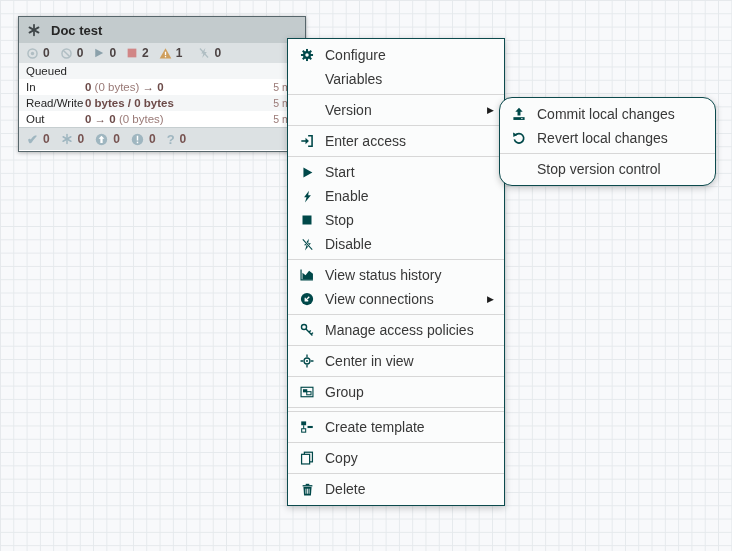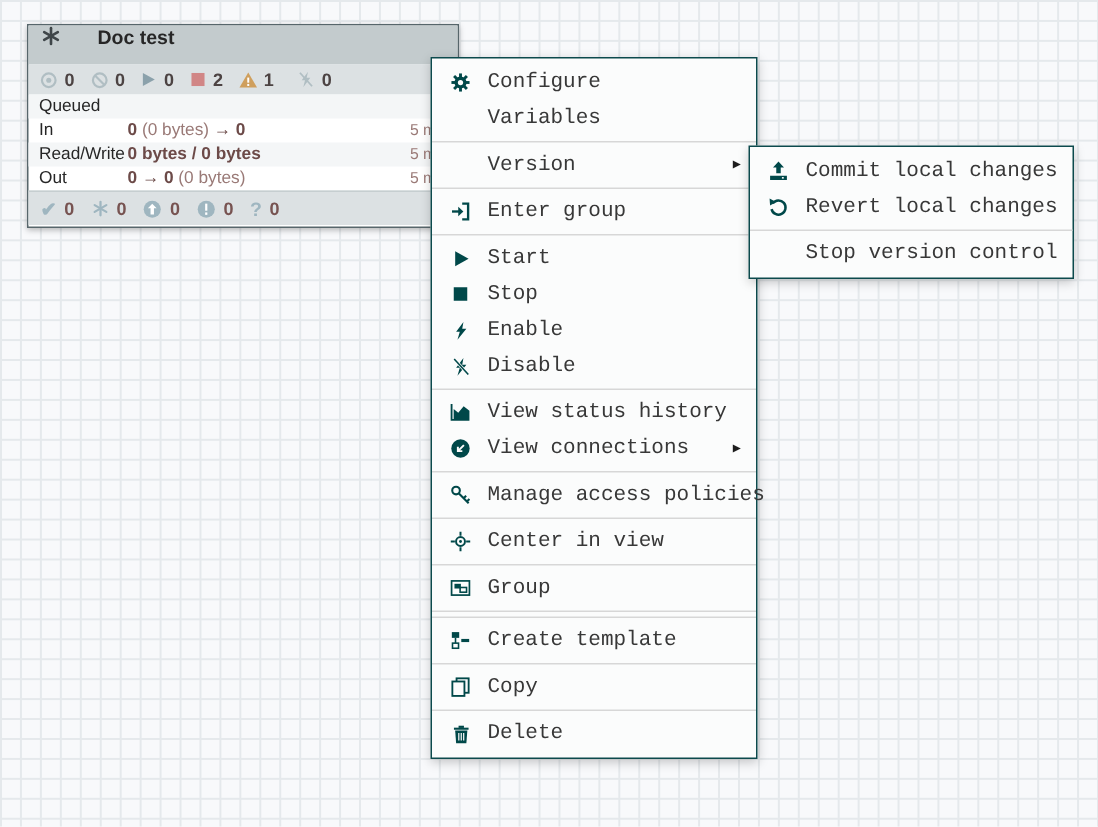--- a/index.html
+++ b/index.html
@@ -13,21 +13,21 @@
       linear-gradient(90deg, #e5e9ec 1px, transparent 1px);
     background-size:13.3px 13.3px;
   }
 
   
   .pg {
     position:absolute; left:18px; top:16px; width:288px; height:136px;
     background:#fff; border:1px solid #57666b;
     box-shadow:0 1px 4px rgba(0,0,0,.28); z-index:1;
   }
-  .pg-header { height:26px; background:#c3cbcd; display:flex; gap:24px; padding:0 8px; }
+  .pg-header { height:26px; background:#c3cbcd; display:flex; align-items:center; gap:10px; padding:0 8px; }
   .pg-title  { font-size:13px; font-weight:bold; color:#262626; }
   .pg-status { height:20px; background:#dce1e3; display:flex; align-items:center; padding:0 7px; }
   .status-pair { display:flex; align-items:center; gap:4px; margin-right:10px; }
   .status-count { font-size:12px; font-weight:bold; color:#4c4343; }
   .pg-stats { font-size:11.5px; }
   .stat-row { height:16px; display:flex; align-items:center; }
   .stat-row:nth-child(odd) { background:#f4f6f7; }
   .stat-label  { width:66px; padding-left:7px; color:#262626; }
   .stat-value  { flex:1; white-space:nowrap; }
   .stat-value .strong { font-weight:bold; color:#6c4a48; }
@@ -39,23 +39,23 @@
   .vb-count { font-size:12px; font-weight:bold; color:#775351; }
   .vb-check { color:#9fb6c0; font-size:13px; font-weight:bold; }
   .vb-q     { color:#9fb6c0; font-size:13px; font-weight:bold; }
 
   
   .menu {
     position:absolute; background:#fbfcfc; border:1px solid #0c4a4d;
     box-shadow:0 2px 7px rgba(0,0,0,.22); padding:4px 0;
   }
   .menu-main { left:287px; top:38px;  width:218px; z-index:2; }
-  .menu-sub  { left:499px; top:97px;  width:217px; z-index:3; }
+  .menu-sub  { left:499px; top:97px;  width:217px; z-index:3;border-radius:13px; }
   .menu-item { height:24px; display:flex; align-items:center; padding:0 10px;
-               font-size:14px; color:#383838; cursor:default;font-family:Liberation Mono, monospace; }
+               font-size:14px; color:#383838; cursor:default; }
   .mi-icon  { width:18px; margin-right:9px; flex:none; display:flex; align-items:center; justify-content:center; }
   .mi-label { flex:1; white-space:nowrap; }
   .mi-arrow { flex:none; width:10px; font-size:9px; color:#1d1d1d; text-align:right; }
   .menu-divider { height:1px; background:#d7d7d7; margin:3px 0; }
 
   .icon-svg { display:block; }
 </style>
 </head>
 <body>
 
@@ -230,50 +230,50 @@
   <div class="menu-divider"></div>
 
   <div class="menu-item">
     <span class="mi-icon">
       <svg class="icon-svg" width="14" height="14" viewBox="0 0 16 16">
         <path d="M9.3 2h4.5v12H9.3" fill="none" stroke="#004849" stroke-width="1.8"></path>
         <path d="M1.5 8h5.6" stroke="#004849" stroke-width="1.8"></path>
         <path d="M6.3 4.4L10.2 8l-3.9 3.6z" fill="#004849"></path>
       </svg>
     </span>
-    <span class="mi-label">Enter group</span>
+    <span class="mi-label">Enter access</span>
   </div>
 
   <div class="menu-divider"></div>
 
   <div class="menu-item">
     <span class="mi-icon">
       <svg class="icon-svg" width="13" height="13" viewBox="0 0 16 16">
         <path d="M3 1.8v12.4L14 8z" fill="#004849"></path>
       </svg>
     </span>
     <span class="mi-label">Start</span>
   </div>
 
   <div class="menu-item">
     <span class="mi-icon">
+      <svg class="icon-svg" width="13" height="13" viewBox="0 0 16 16">
+        <path d="M9.8 0.8L3.8 8.8h3L4.9 15.4l7.3-9H8.8z" fill="#004849"></path>
+      </svg>
+    </span>
+    <span class="mi-label">Enable</span>
+  </div>
+
+  <div class="menu-item">
+    <span class="mi-icon">
       <svg class="icon-svg" width="12" height="12" viewBox="0 0 16 16">
         <rect x="2" y="2" width="12" height="12" fill="#004849"></rect>
       </svg>
     </span>
     <span class="mi-label">Stop</span>
-  </div>
-
-  <div class="menu-item">
-    <span class="mi-icon">
-      <svg class="icon-svg" width="13" height="13" viewBox="0 0 16 16">
-        <path d="M9.8 0.8L3.8 8.8h3L4.9 15.4l7.3-9H8.8z" fill="#004849"></path>
-      </svg>
-    </span>
-    <span class="mi-label">Enable</span>
   </div>
 
   <div class="menu-item">
     <span class="mi-icon">
       <svg class="icon-svg" width="13" height="13" viewBox="0 0 16 16">
         <path d="M9.8 0.8L3.8 8.8h3L4.9 15.4l7.3-9H8.8z" fill="#004849"></path>
         <line x1="2.2" y1="1.6" x2="13.8" y2="14.4" stroke="#fbfcfc" stroke-width="2.6"></line>
         <line x1="2.2" y1="1.6" x2="13.8" y2="14.4" stroke="#004849" stroke-width="1.3"></line>
       </svg>
     </span>

